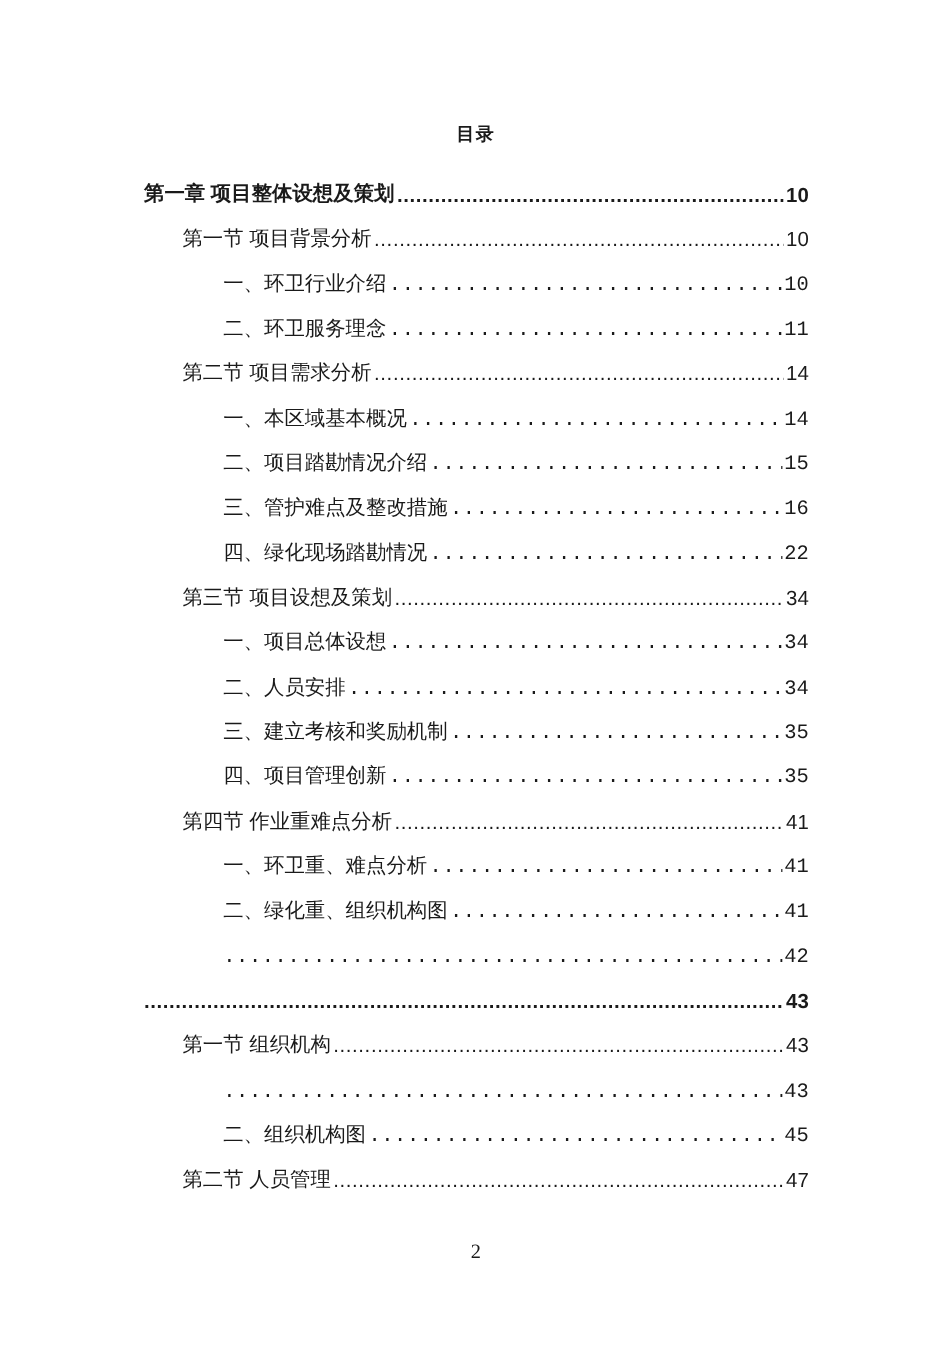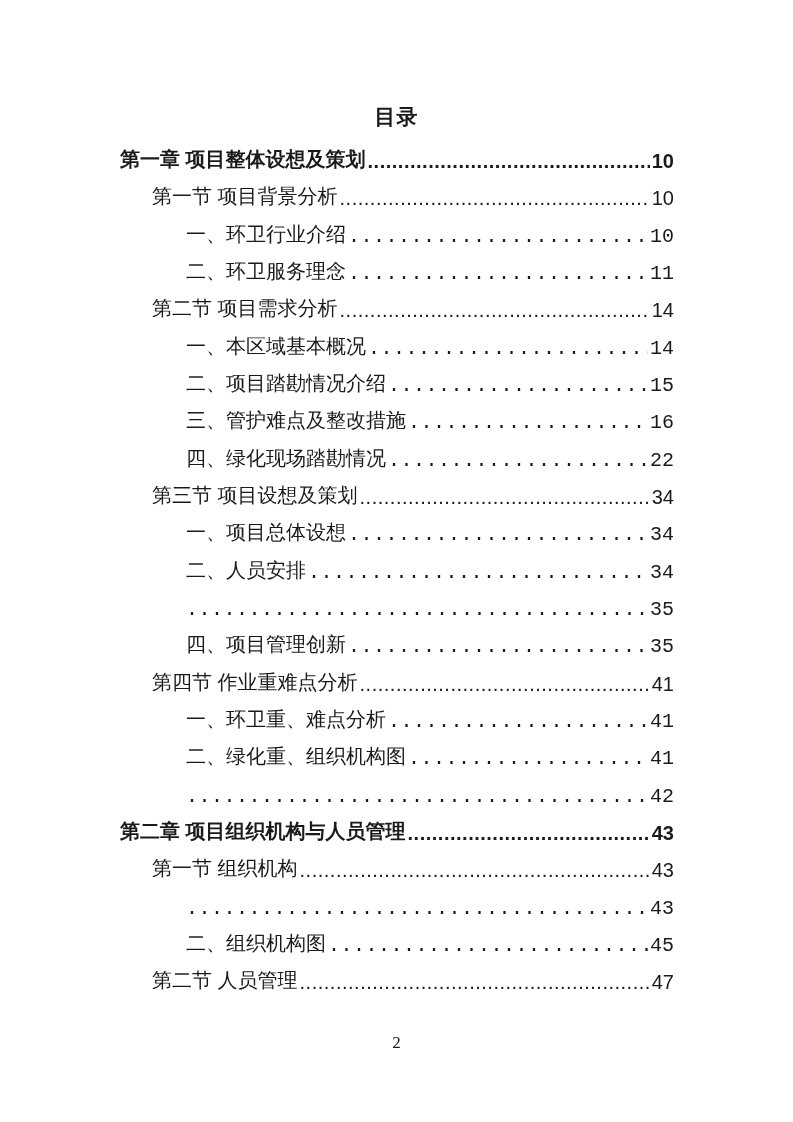--- a/index.html
+++ b/index.html
@@ -1,22 +1,22 @@
 <!DOCTYPE html>
 <html><head>
   <meta charset="utf-8">
   <style>
     html, body { margin: 0; padding: 0; background: #ffffff; }
     body { width: 793px; height: 1122px; position: relative; overflow: hidden;
            font-family: "Liberation Sans", "DejaVu Sans", sans-serif; color: #1a1a1a; }
     .title { position: absolute; top: 103px; left: 0; width: 793px; text-align: center;
-             font-size: 21px; font-weight: bold; letter-spacing: 1px; }
+             font-size: 15px; font-weight: bold; letter-spacing: 1px; }
     .toc { position: absolute; top: 147px; left: 0; width: 793px; }
     .row { position: absolute; height: 26px; display: flex; align-items: flex-end;
-           font-size: 20px; white-space: nowrap; right: 119px; }
+           font-size: 17px; white-space: nowrap; right: 119px; }
     .row.level-1 { left: 120px; font-weight: bold; }
     .row.level-2 { left: 152px; align-items: flex-end; }
     .row.level-3 { left: 186px; font-family: Liberation Mono, monospace; }
     .row .label { flex: 0 0 auto; padding-right: 2px; }
     .row .leader { flex: 1 1 auto; overflow: hidden; height: 20px; position: relative; }
     .row .leader::after { content: "........................................................................................................................................................................................................................"; position: absolute; left: 0; bottom: 0; letter-spacing: 0.5px; font-weight: inherit; }
     .row .page { flex: 0 0 auto; padding-left: 2px; }
     .page-number { position: absolute; top: 1033px; left: 0; width: 793px; text-align: center;
                    font-family: "Liberation Serif", "DejaVu Serif", serif; font-size: 17px; }
   </style>
@@ -80,20 +80,21 @@
     <span class="label">一、项目总体设想</span>
     <span class="leader"></span>
     <span class="page">34</span>
   </div>
   <div class="row level-3" style="top:411px">
     <span class="label">二、人员安排</span>
     <span class="leader"></span>
     <span class="page">34</span>
   </div>
   <div class="row level-3" style="top:448px">
+    <span class="label">三、建立考核和奖励机制</span>
     <span class="leader"></span>
     <span class="page">35</span>
   </div>
   <div class="row level-3" style="top:485px">
     <span class="label">四、项目管理创新</span>
     <span class="leader"></span>
     <span class="page">35</span>
   </div>
   <div class="row level-2" style="top:523px">
     <span class="label">第四节  作业重难点分析</span>
@@ -108,21 +109,20 @@
   <div class="row level-3" style="top:597px">
     <span class="label">二、绿化重、组织机构图</span>
     <span class="leader"></span>
     <span class="page">41</span>
   </div>
   <div class="row level-3" style="top:635px">
     <span class="leader"></span>
     <span class="page">42</span>
   </div>
   <div class="row level-1" style="top:672px">
-    <span class="label">第二章  项目组织机构与人员管理</span>
     <span class="leader"></span>
     <span class="page">43</span>
   </div>
   <div class="row level-2" style="top:709px">
     <span class="label">第一节  组织机构</span>
     <span class="leader"></span>
     <span class="page">43</span>
   </div>
   <div class="row level-3" style="top:747px">
     <span class="leader"></span>

